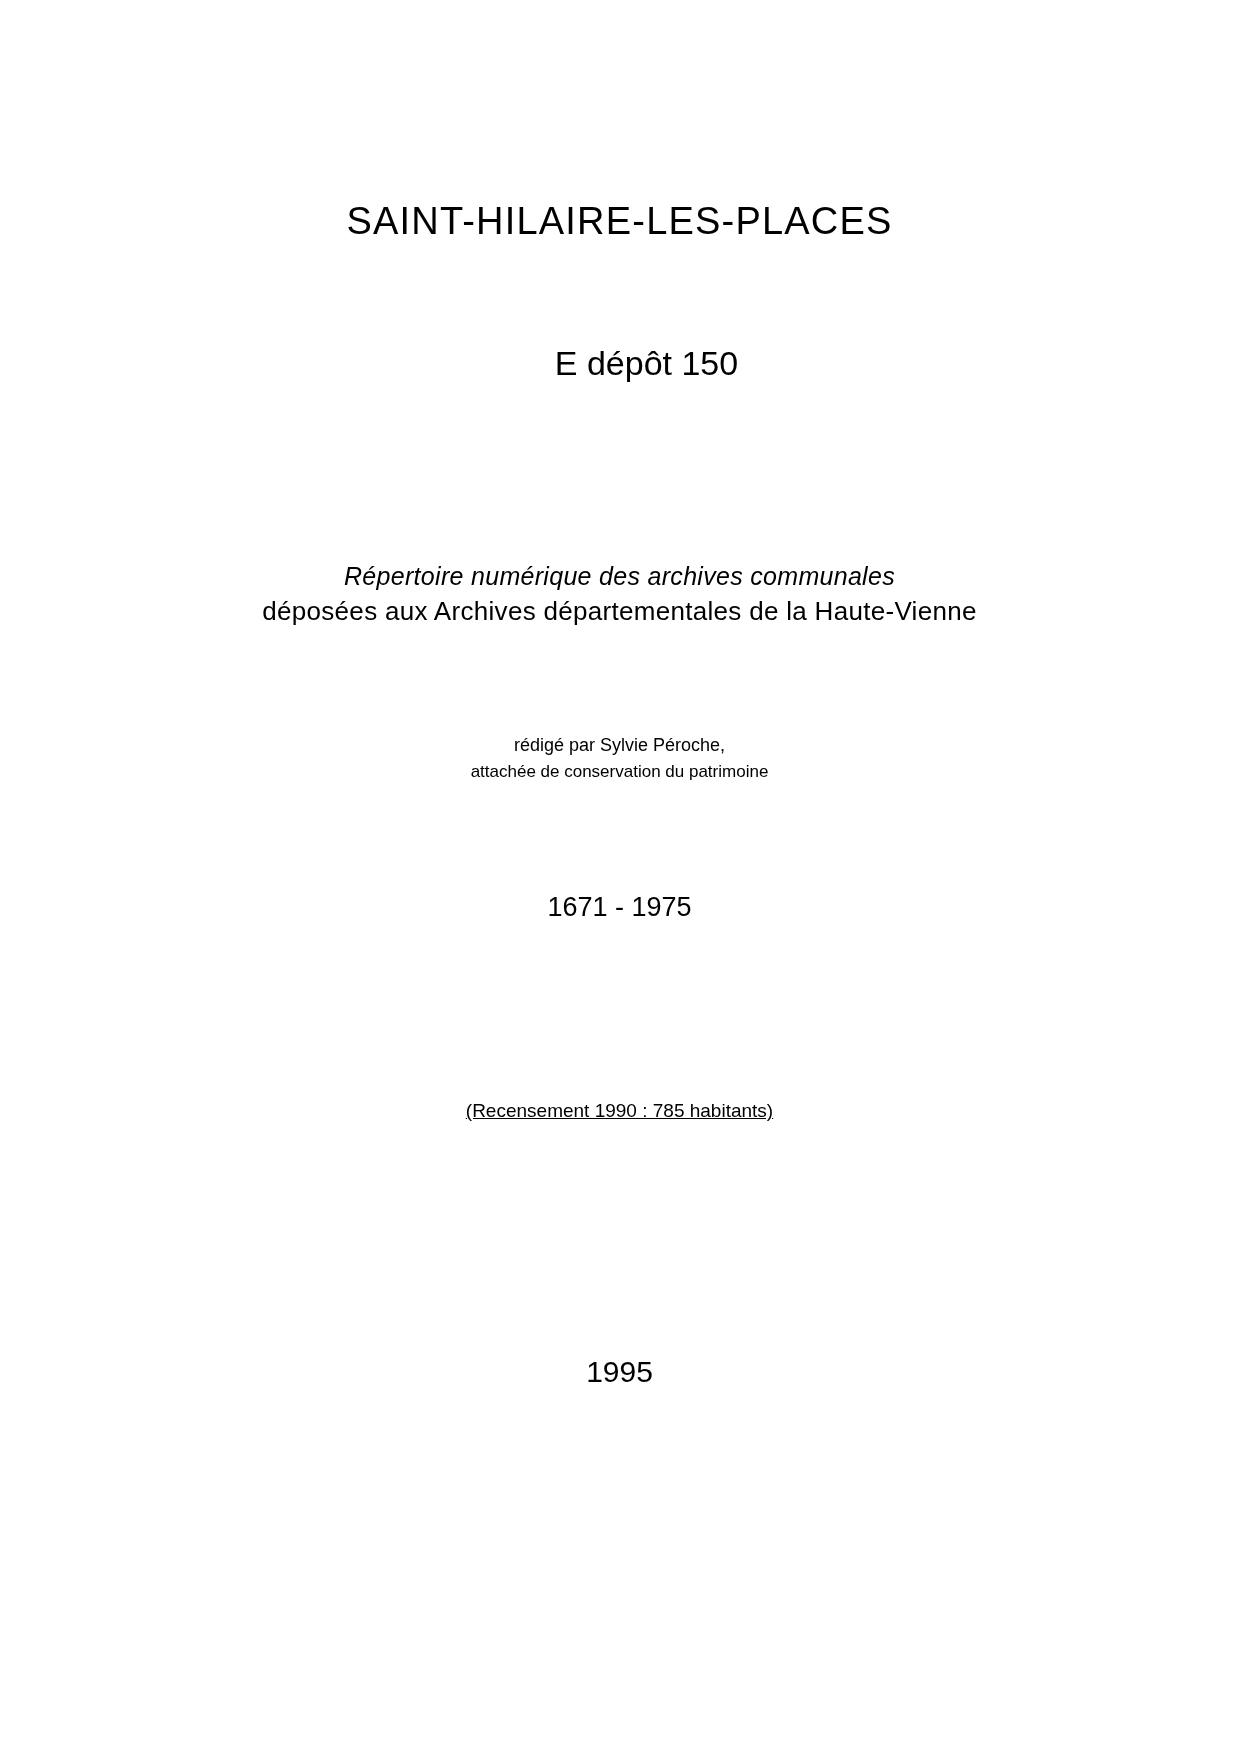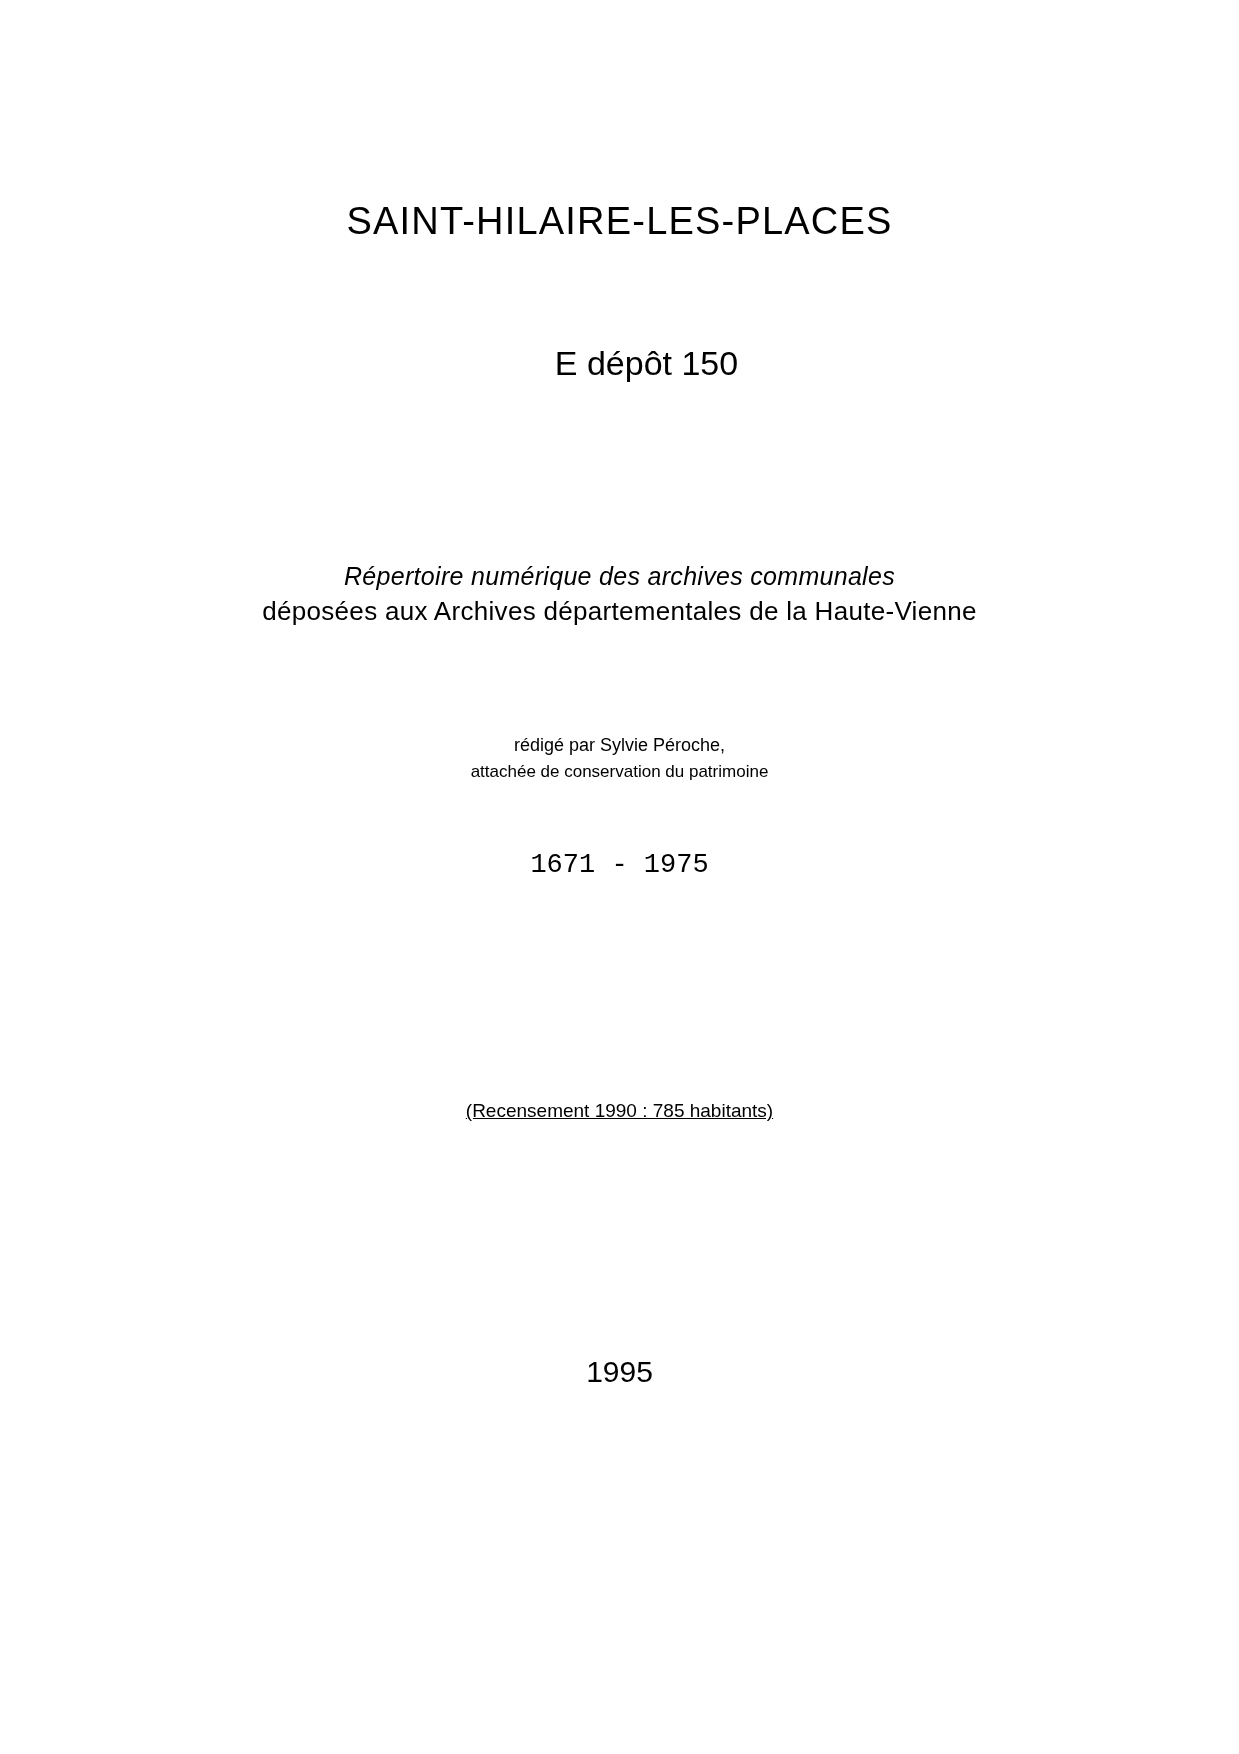--- a/index.html
+++ b/index.html
@@ -51,23 +51,22 @@
   }
   .author-1 {
     top: 735px;
     font-size: 18px;
   }
   .author-2 {
     top: 762px;
     font-size: 17px;
   }
   .dates {
-    top: 850px;
+    top: 892px;
     font-size: 27px;
-    font-family: Liberation Mono, monospace;
   }
   .census {
     top: 1100px;
     font-size: 19px;
     text-decoration: underline;
   }
   .year {
     top: 1338px;
     font-size: 30px;
     margin-top: 17px;

